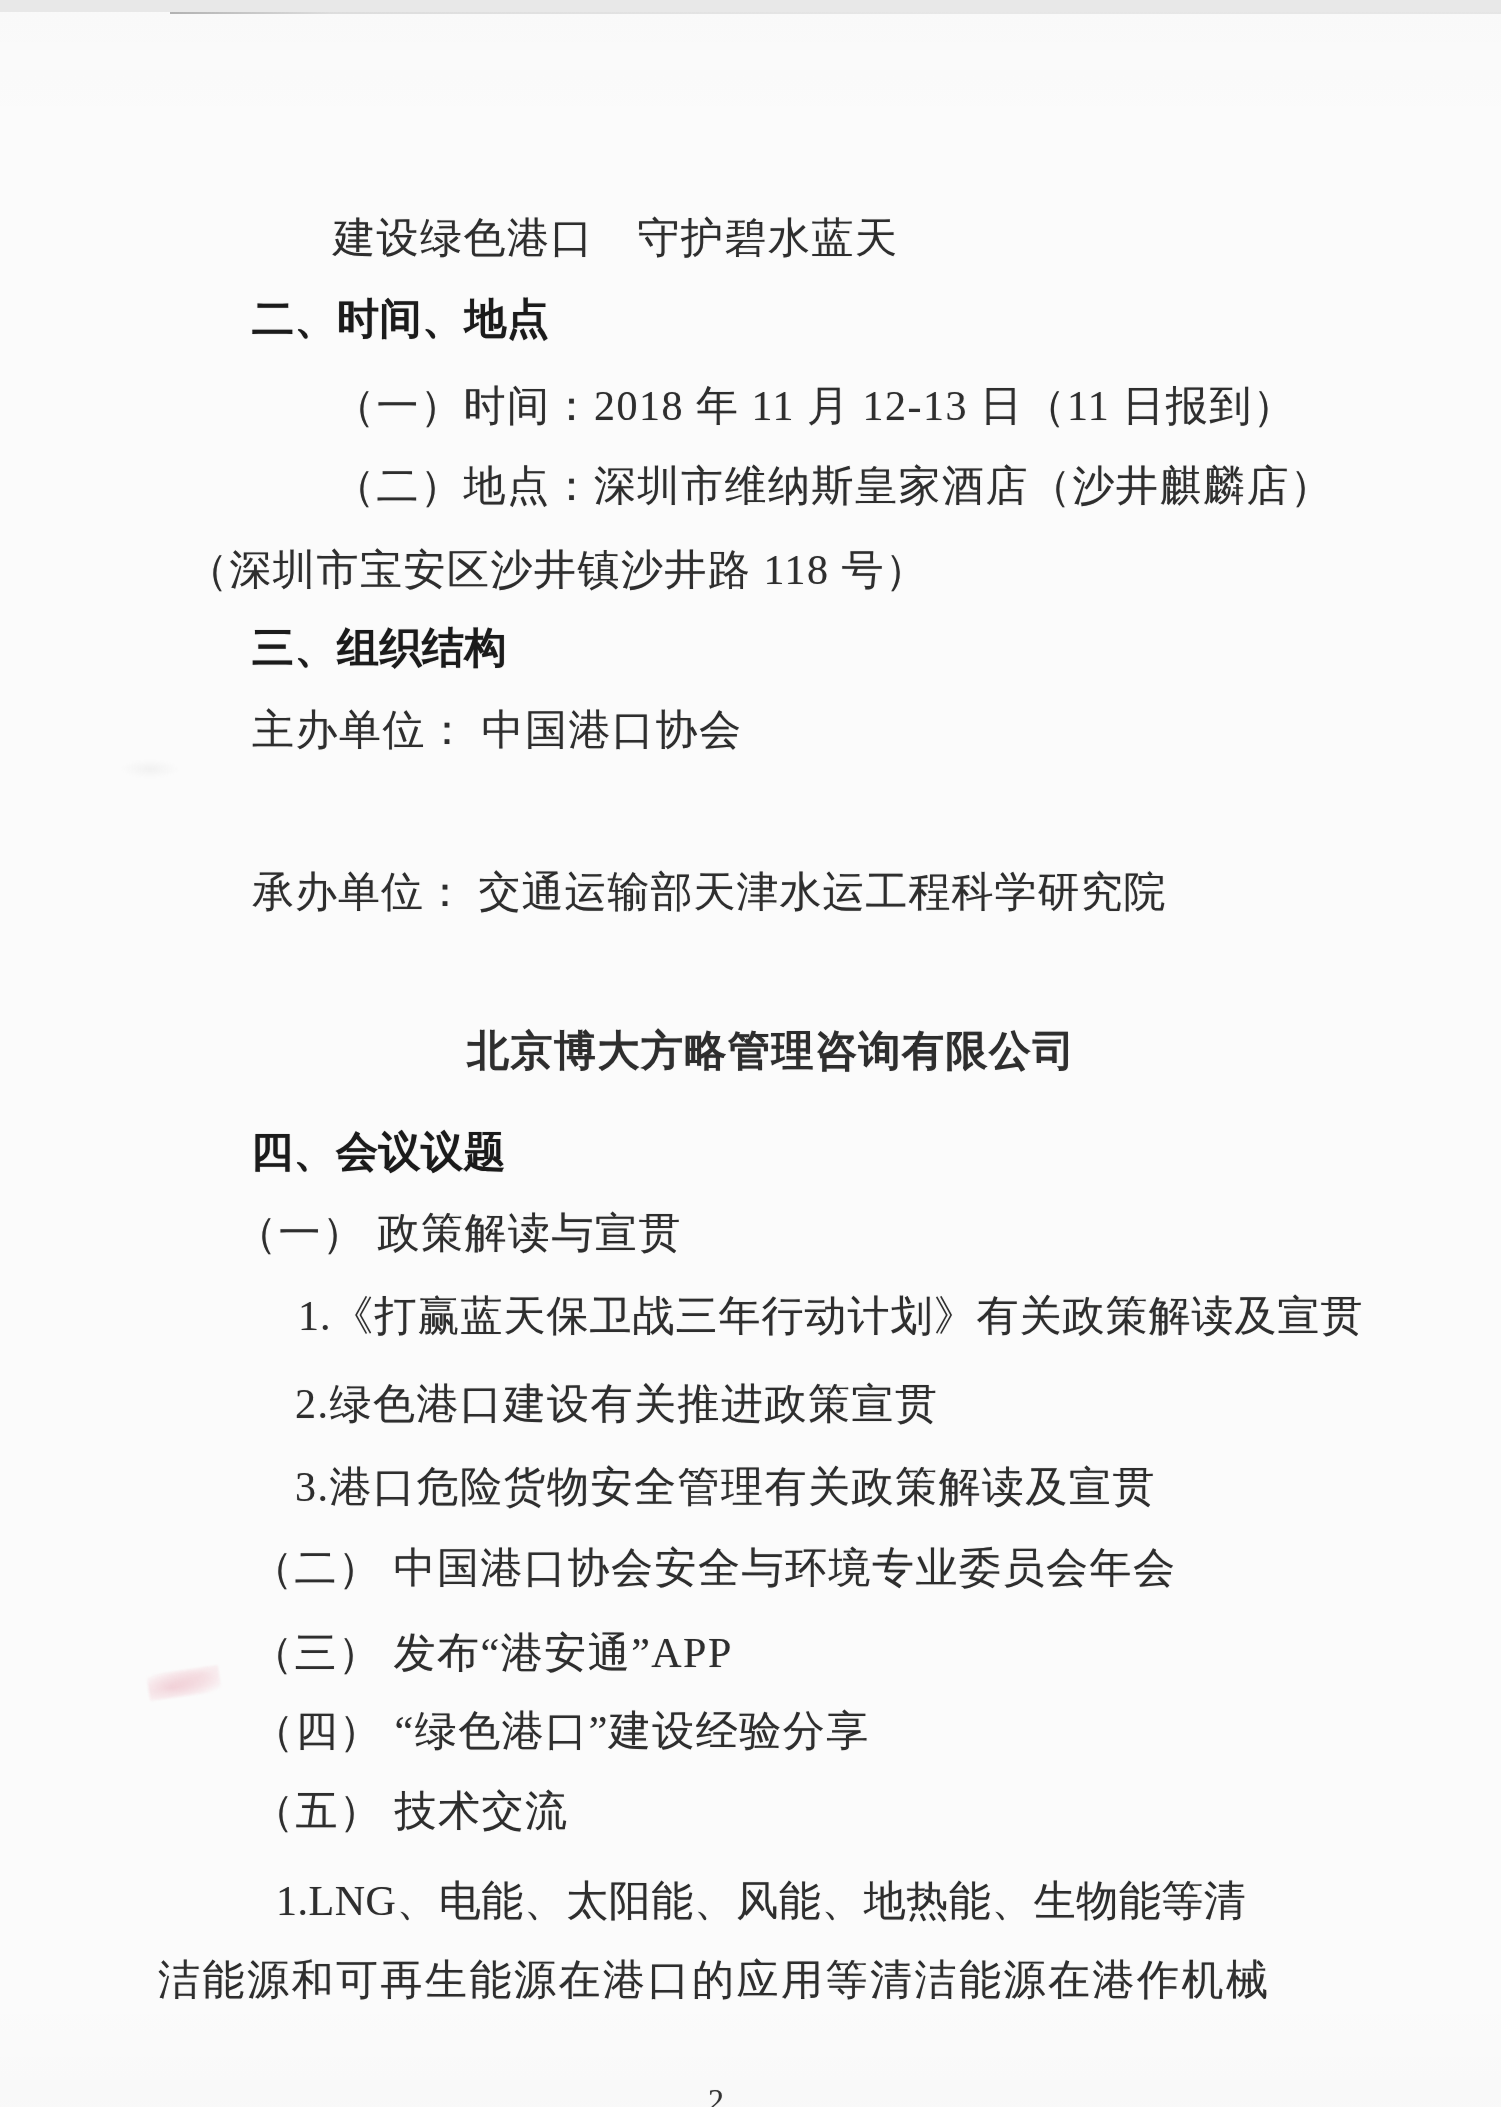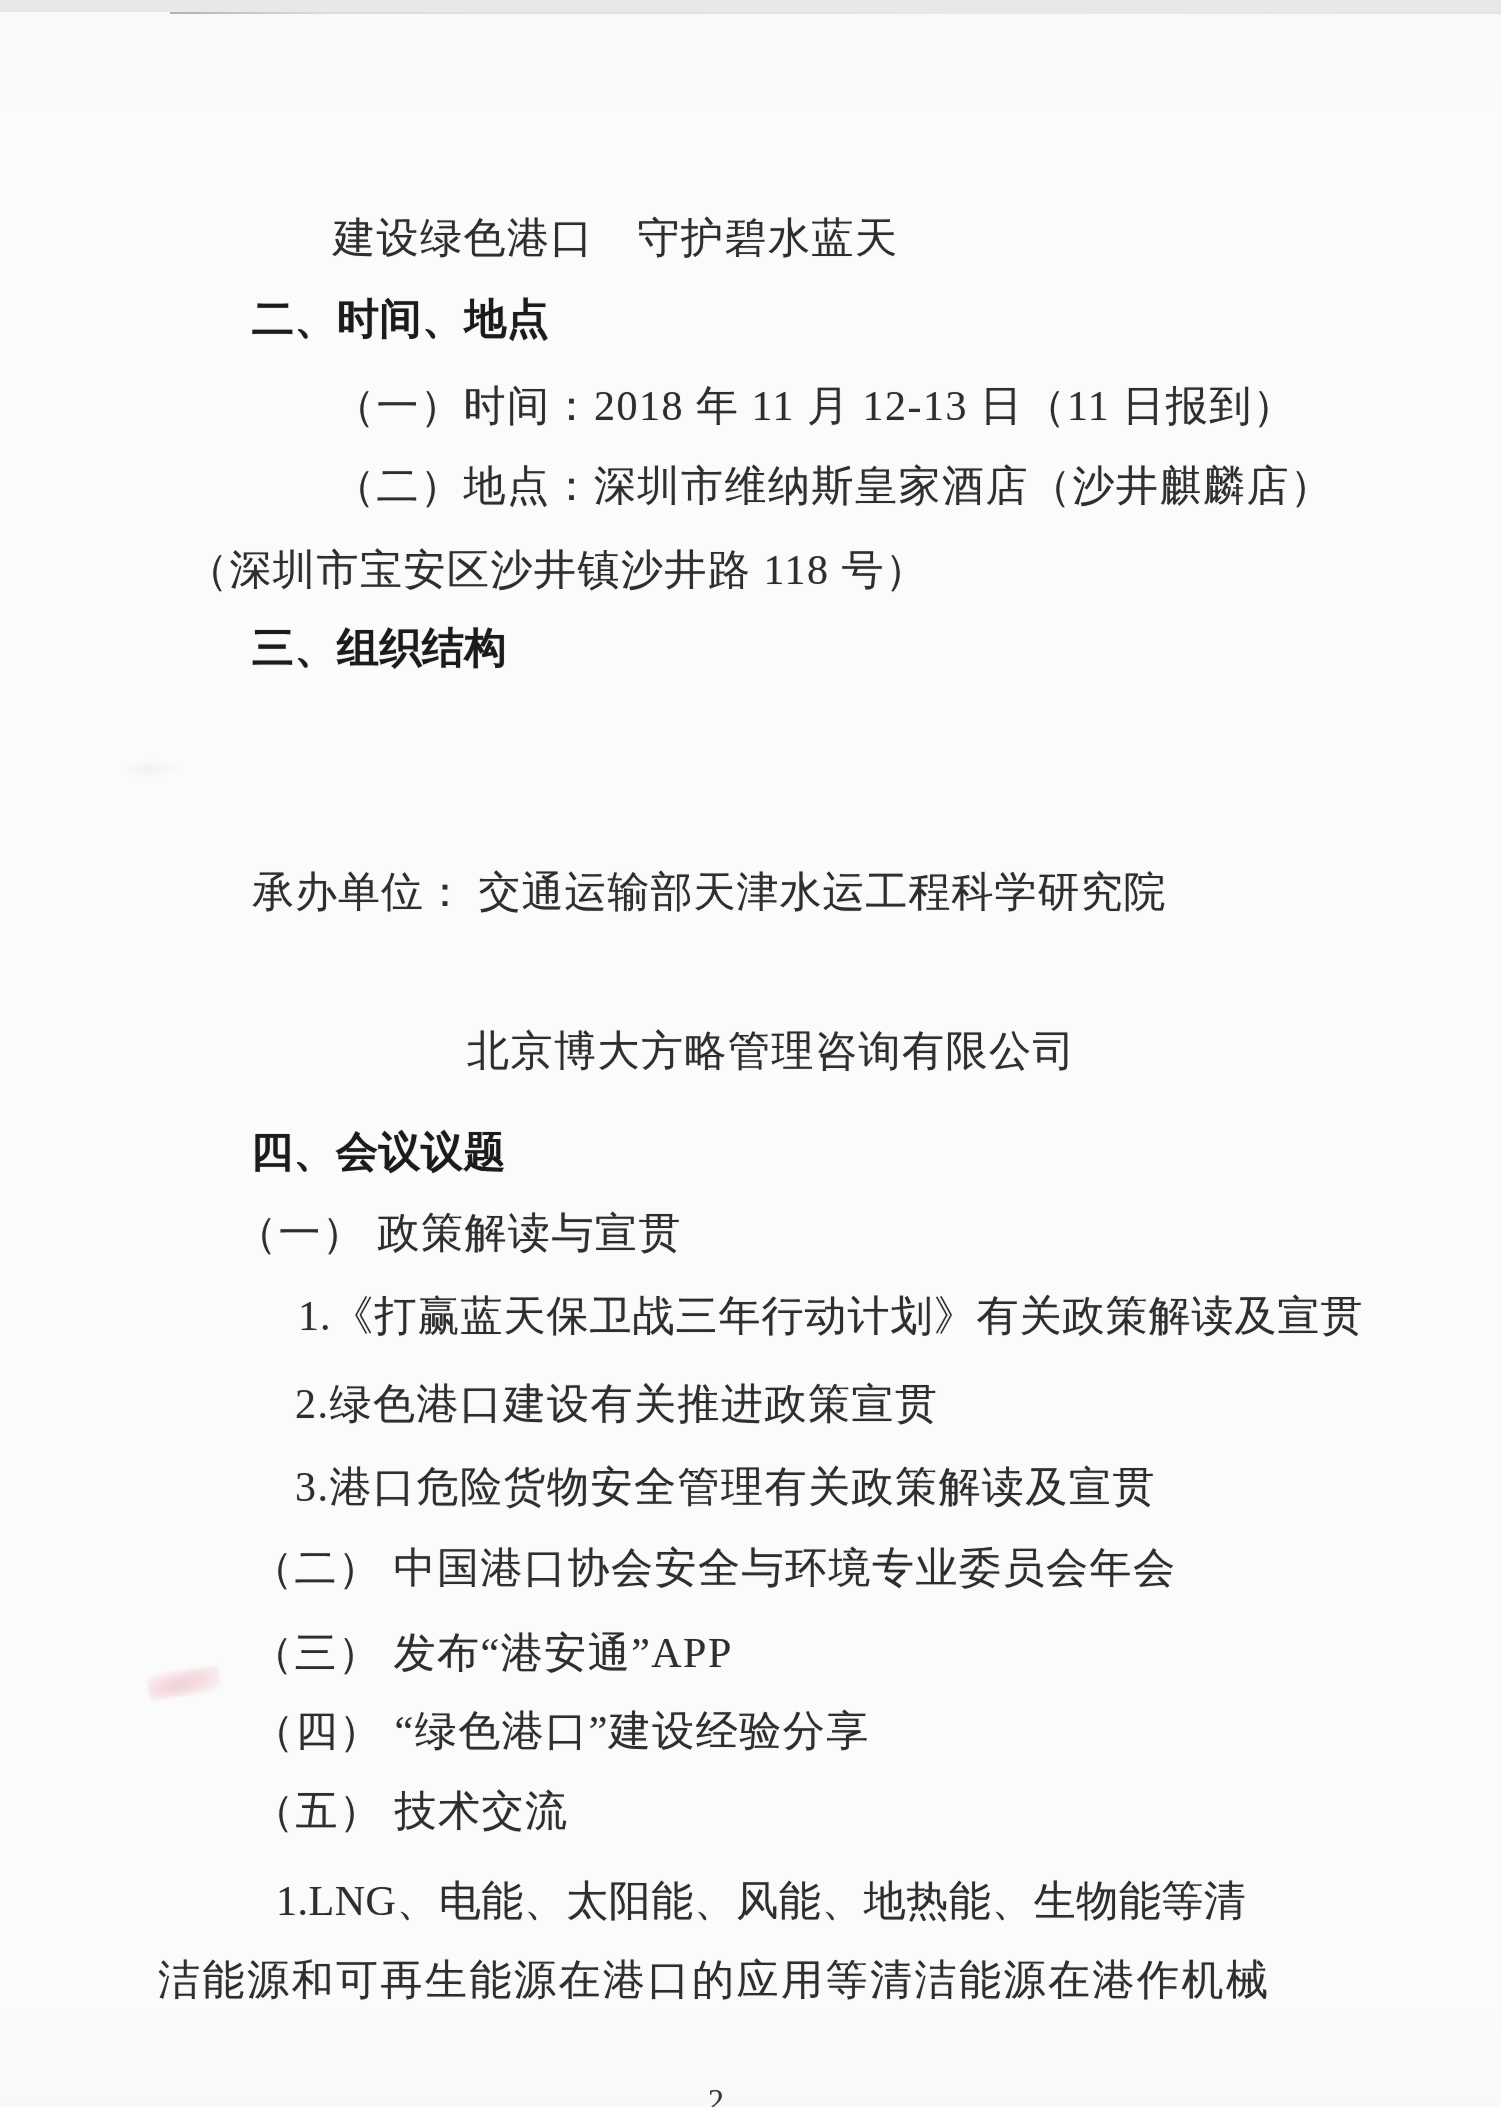--- a/index.html
+++ b/index.html
@@ -84,26 +84,27 @@
   <div class="line heading" style="top:286px; left:252px;">二、时间、地点</div>
 
   <div class="line" style="top:373px; left:333px;">（一）时间：2018 年 11 月 12-13 日（11 日报到）</div>
 
   <div class="line" style="top:453px; left:333px;">（二）地点：深圳市维纳斯皇家酒店（沙井麒麟店）</div>
 
   <div class="line" style="top:537px; left:186px;text-align:center;">（深圳市宝安区沙井镇沙井路 118 号）</div>
 
   <div class="line heading" style="top:615px; left:252px;">三、组织结构</div>
 
+  <div class="line" style="top:697px; left:252px;">主办单位： 中国港口协会</div>
 
 
   <div class="line ls-tight" style="top:859px; left:252px;">承办单位： 交通运输部天津水运工程科学研究院</div>
 
 
-  <div class="line" style="top:1018px; left:467px;">北京博大方略管理咨询有限公司</div>
+  <div class="line" style="top:1018px; left:467px;font-weight:bold;">北京博大方略管理咨询有限公司</div>
 
   <div class="line heading" style="top:1119px; left:251px;">四、会议议题</div>
 
   <div class="line" style="top:1200px; left:235px;">（一） 政策解读与宣贯</div>
 
   <div class="line ls-tight" style="top:1283px; left:298px;">1.《打赢蓝天保卫战三年行动计划》有关政策解读及宣贯</div>
 
   <div class="line" style="top:1371px; left:295px;">2.绿色港口建设有关推进政策宣贯</div>
 
   <div class="line" style="top:1454px; left:295px;">3.港口危险货物安全管理有关政策解读及宣贯</div>

